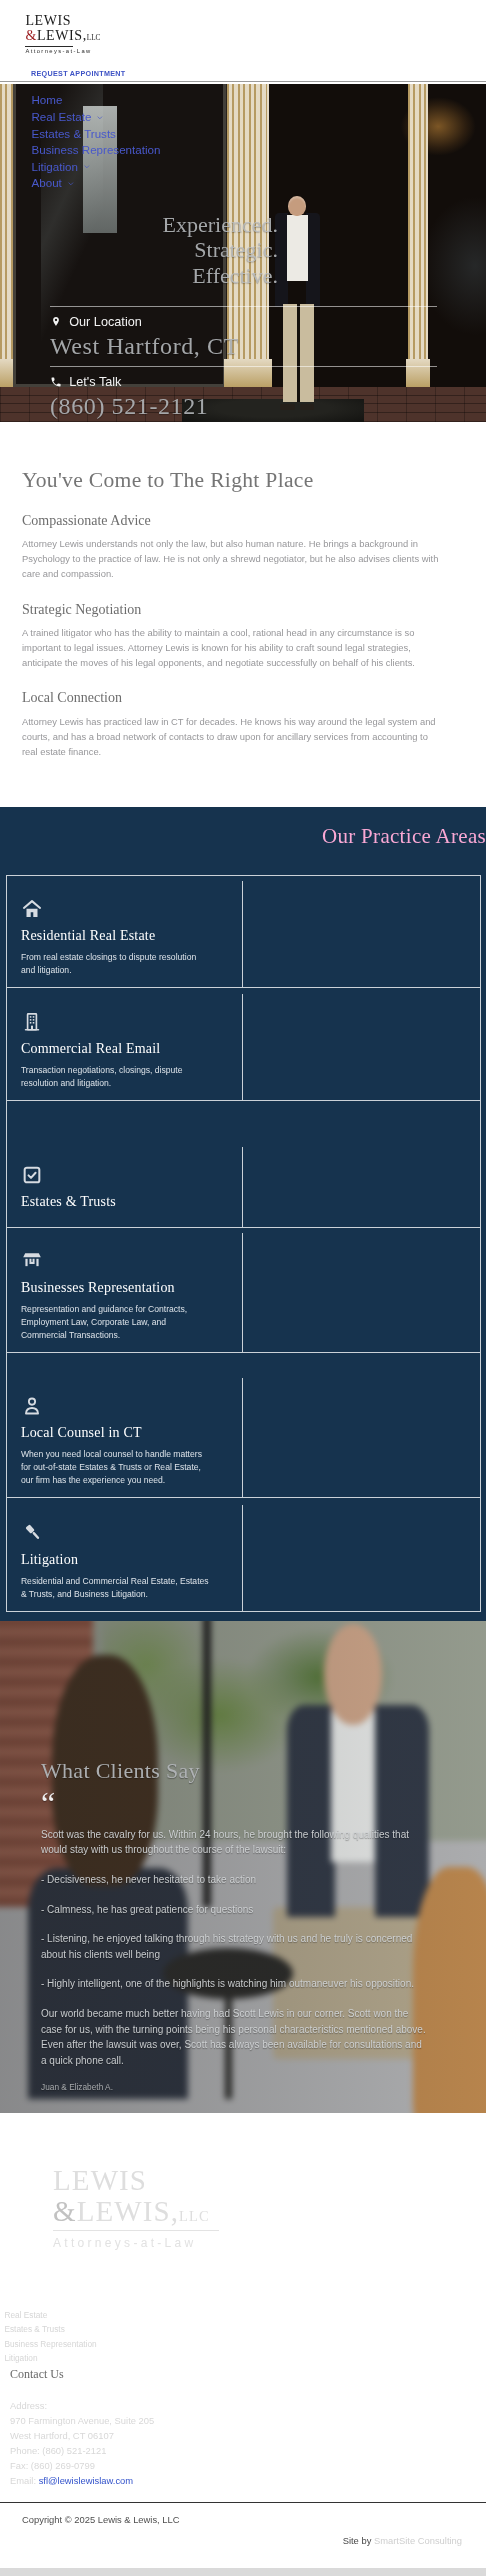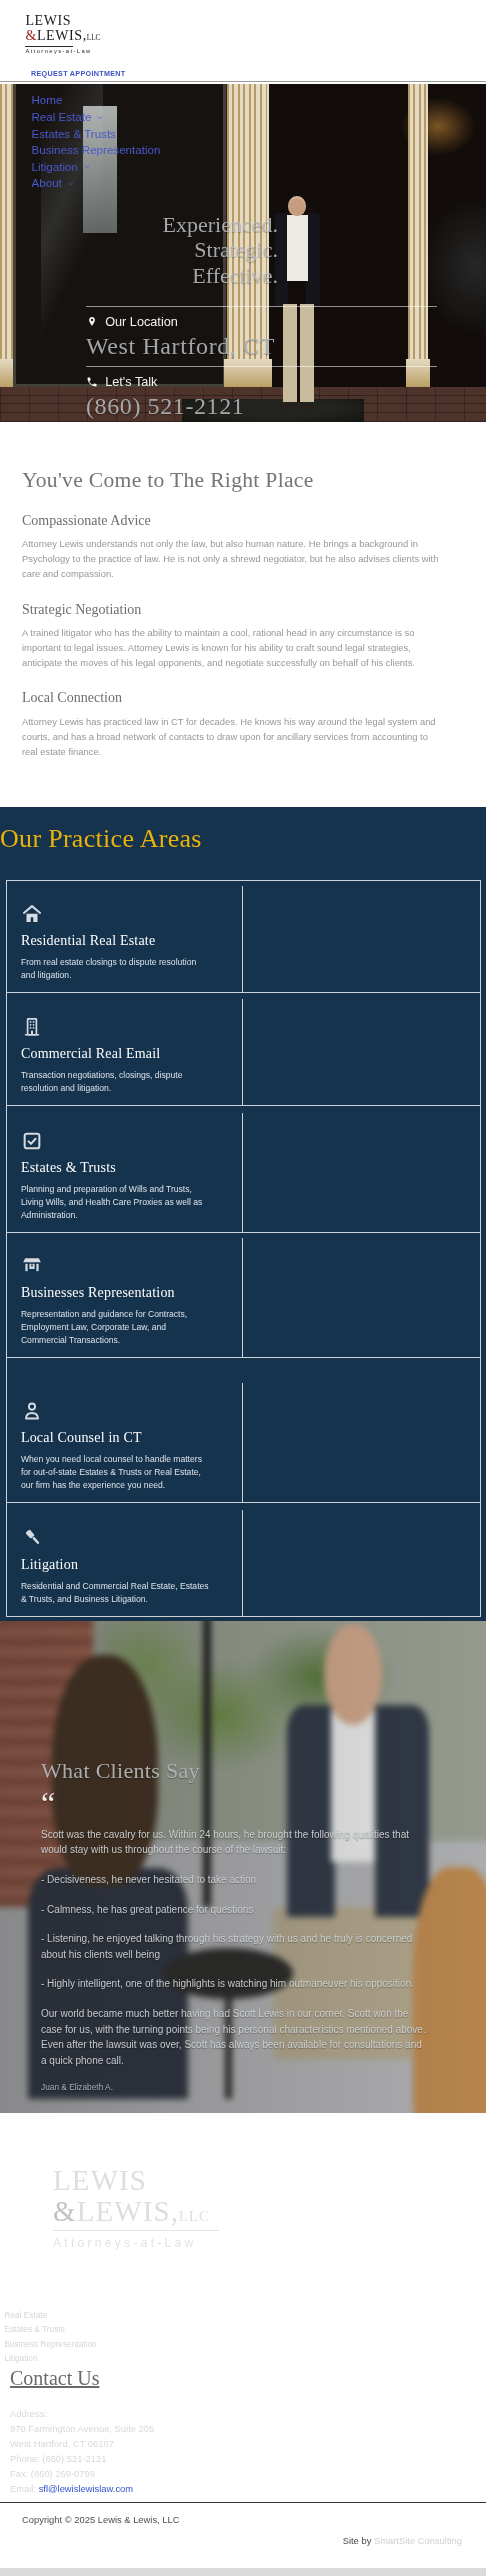--- a/index.html
+++ b/index.html
@@ -100,40 +100,40 @@
     color:#4858cb; font-size:11.6px; line-height:16.6px; text-decoration:none; cursor:pointer;
   }
   .hero-nav .chev { display:inline-flex; opacity:.9; }
 
   .hero-headline {
     position:absolute; left:50px; top:128px; width:228px; z-index:4;
     text-align:right; font-family:"Liberation Serif", serif;
     font-size:22px; line-height:25.4px; color:rgba(184,188,191,.88);
     text-shadow:0 0.6px 1.1px rgba(0,0,0,.25);
   }
-  .hero-info { position:absolute; left:50px; right:49px; z-index:4; border-top:0.6px solid rgba(255,255,255,.55); padding-top:8.8px;margin-left:36px; }
+  .hero-info { position:absolute; left:50px; right:49px; z-index:4; border-top:0.6px solid rgba(255,255,255,.55); padding-top:8.8px; }
   .hero-info.loc  { top:222px; }
   .hero-info.talk { top:282px; }
   .hero-info .row { display:flex; align-items:center; gap:7.2px; color:#f3f3f3; font-size:12.7px; }
   .hero-info .big {
     font-family:"Liberation Serif", serif; font-size:24px; line-height:1.05; margin-top:5px;
     color:rgba(176,179,182,.92); text-shadow:0 0.6px 1.1px rgba(0,0,0,.3); letter-spacing:0.6px;
   }
 
   
   .intro { height:385px; padding:46px 22px 0 22px; overflow:hidden; background:#fff; }
   .intro h1 { font-family:"Liberation Serif", serif; font-weight:400; font-size:21.6px; color:#757575; margin:0 0 11px 0; letter-spacing:0.3px; }
   .intro h3 { font-family:"Liberation Serif", serif; font-weight:400; font-size:14px; color:#6d6d6d; margin:20px 0 7.7px 0; }
   .intro p { font-size:9.4px; line-height:1.6; color:#97979a; margin:0; width:421px; }
 
   
   .practice { height:814px; background:#16334e; overflow:hidden; padding-top:17.7px; }
   .practice h2 {
-    font-family:"Liberation Serif", serif; font-weight:400; text-align:left;
-    font-size:26px; color:#eab308; margin:0 0 25.4px 0; letter-spacing:0.3px;
+    font-family:"Liberation Serif", serif; font-weight:400; text-align:right;
+    font-size:21px; color:#f9a8d4; margin:0 0 25.4px 0; letter-spacing:0.3px;
   }
   .cards { margin:0 5.5px; border:0.6px solid rgba(255,255,255,.78); }
   .card-row { border-bottom:0.6px solid rgba(255,255,255,.78); display:flex;align-items:flex-end; }
   .card-row:last-child { border-bottom:none; }
   .card { width:50%; border-right:0.6px solid rgba(255,255,255,.78); padding:16.6px 15.5px 10px 14.4px; }
   .card .icon { width:22px; height:22px; color:#d6dbe1; }
   .card h4 { font-family:"Liberation Serif", serif; font-weight:500; font-size:14px; color:#ffffff; margin:8.3px 0 6.6px 0; letter-spacing:0.2px; }
   .card p { font-size:8.6px; line-height:1.52; color:#dde3e9; margin:0; max-width:191px; }
   .r1 { min-height:112px; } .r2 { min-height:113px; } .r3 { min-height:127px; }
   .r4 { min-height:125px; } .r5 { min-height:145px; } .r6 { min-height:113px; }
@@ -179,21 +179,21 @@
   .f-logo .l2 { font-size:29px; letter-spacing:1.1px; margin-top:2.2px; }
   .f-logo .amp { color:#c2c2c2; }
   .f-logo .llc { font-size:14.4px; }
   .f-logo .rule { width:166px; border-top:1.1px solid #e3e3e3; margin-top:4.4px; }
   .f-logo .tagline { font-family:"Liberation Sans", sans-serif; font-size:12px; letter-spacing:3.3px; color:#e2e2e2; margin-top:5.5px; }
 
   .f-links { position:absolute; left:4.4px; top:195px; }
   .f-links a { display:block; font-size:8.3px; line-height:14.4px; color:#d6d6d6; text-decoration:none; cursor:pointer; }
 
   .f-contact { position:absolute; left:10px; top:254px; }
-  .f-contact h3 { font-family:"Liberation Serif", serif; font-weight:400; font-size:20px; color:#6a6a6a; margin:0 0 16.6px 0;text-decoration:underline; }
+  .f-contact h3 { font-family:"Liberation Serif", serif; font-weight:400; font-size:12px; color:#6a6a6a; margin:0 0 16.6px 0; }
   .f-contact .line { font-size:9.4px; line-height:15px; color:#d8d8d8; }
   .f-contact a.email { color:#3353cb; text-decoration:none; cursor:pointer; }
 
   .f-divider { position:absolute; left:0; right:0; top:389px; border-top:1.1px solid #333; }
   .f-copy { position:absolute; left:22px; top:401px; font-size:9.4px; color:#4f4f4f; }
   .f-siteby { position:absolute; right:24px; top:422px; font-size:9.4px; color:#474747; }
   .f-siteby .name { color:#cfcfcf; cursor:pointer; }
   .f-bottom-bar { position:absolute; left:0; right:0; bottom:0; height:7.7px; background:#dadada; }
 
   svg { display:block; }
@@ -352,21 +352,20 @@
     </div>
 
     <div class="card-row r3">
       <div class="card">
         <span class="icon">
           <svg width="22" height="22" viewBox="0 0 24 24" fill="none" stroke="#d6dbe1" stroke-width="2.2" stroke-linecap="round" stroke-linejoin="round">
               <rect x="4" y="4" width="16" height="16" rx="2.4"></rect>
               <path d="M8.2 12.4l2.7 2.7 5-5.5"></path>
             </svg></span>
         <h4>Estates &amp; Trusts</h4>
-        <p>Planning and preparation of Wills and Trusts, Living Wills, and Health Care Proxies as well as Administration.</p>
       </div>
     </div>
 
     <div class="card-row r4">
       <div class="card">
         <span class="icon">
           <svg width="22" height="22" viewBox="0 0 24 24" fill="#d6dbe1">
               <path d="M4.6 3.6h14.8l2.2 4.4H2.4z"></path>
               <rect x="4.8" y="9.6" width="2.4" height="8"></rect>
               <rect x="16.8" y="9.6" width="2.4" height="8"></rect>

